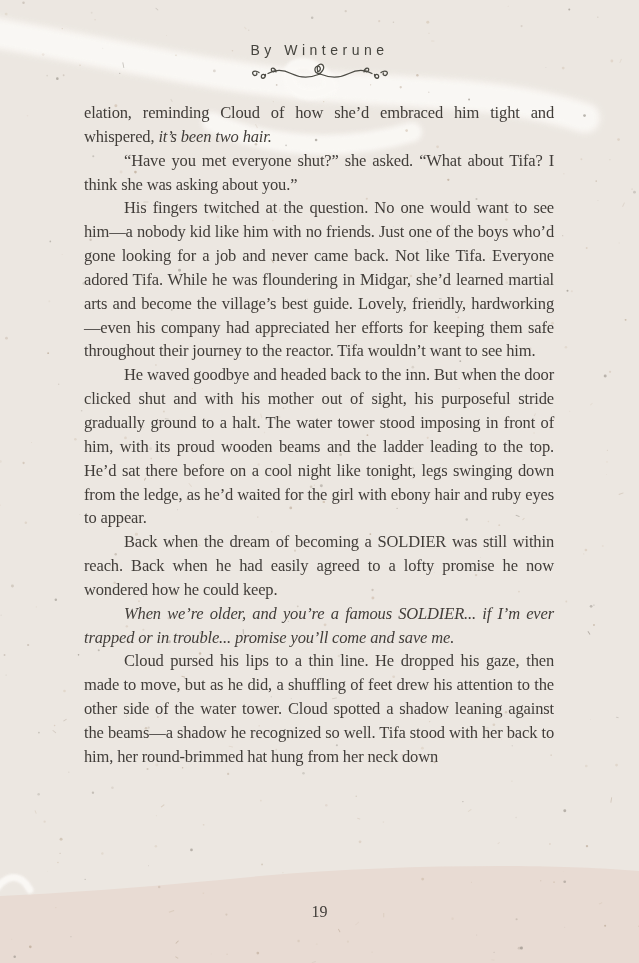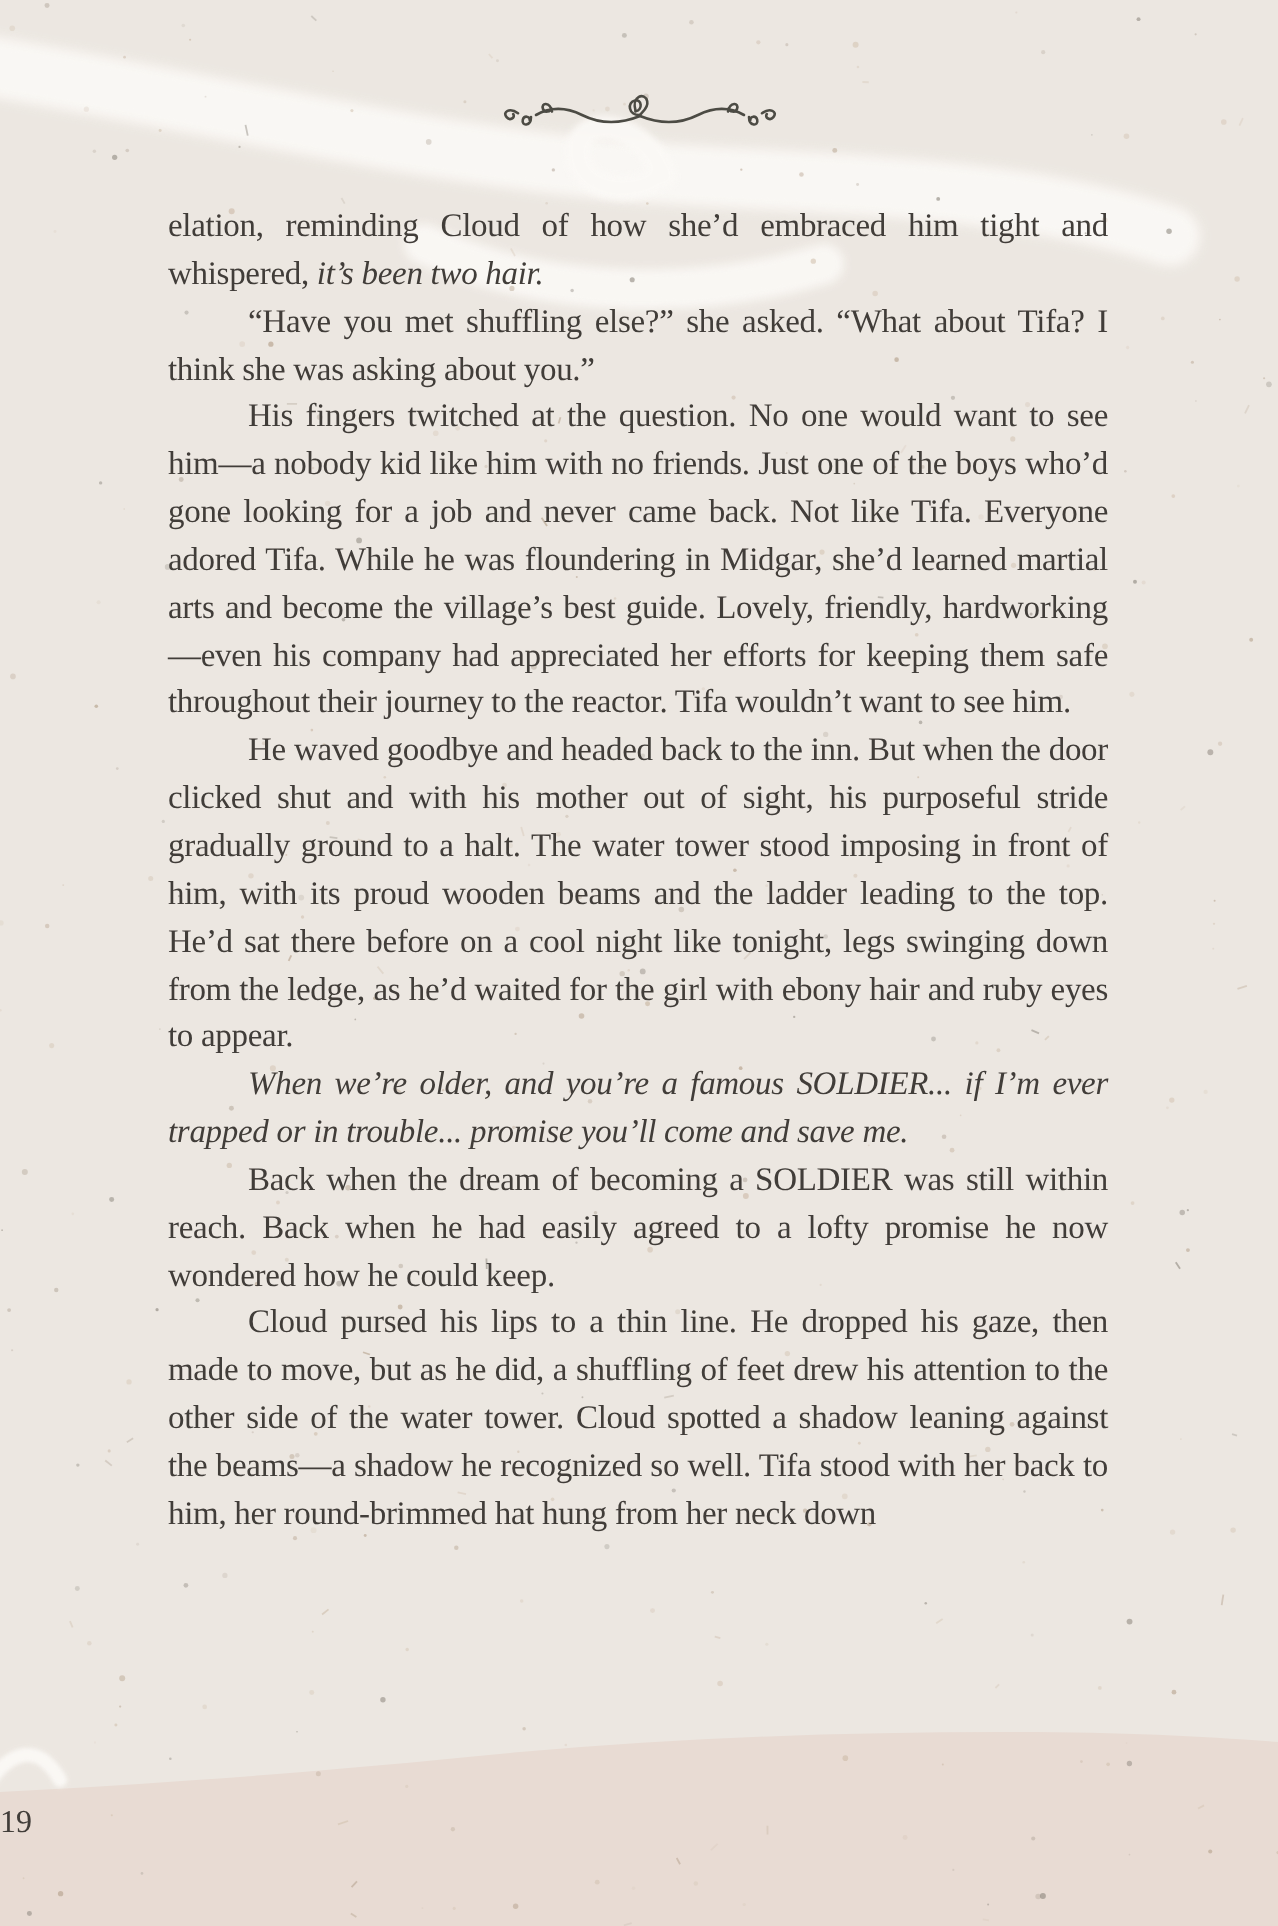--- a/index.html
+++ b/index.html
@@ -48,20 +48,21 @@
     line-height: 23.85px;
     letter-spacing: -0.15px;
   }
   .para { margin: 0; text-align: justify; }
   .para.indent { text-indent: 40px; }
   .it { font-style: italic; }
   .footer {
     position: absolute;
     left: 0; top: 903px;
     width: 100%;
+    text-align: center;
     z-index: 2;
   }
   .page-number { font-size: 16px; color: var(--text, #413d39); }
 </style>
 </head>
 <body>
 
 <div class="page">
 
   <svg class="bg" viewBox="0 0 639 963" aria-hidden="true">
@@ -454,20 +455,21 @@
         <rect x="162.62301594141078" y="304.4661298615235" width="2.674180523107844" height="0.9" transform="rotate(147.12311241176124 162.62301594141078 304.4661298615235)" fill="#d8cabb" opacity="0.5152960225312486"></rect>
         <circle cx="135.43358087280467" cy="172.0947750336932" r="1.302814255888953" fill="#b5a18c" opacity="0.6393007133106239"></circle>
         <circle cx="115.71635061768646" cy="554.1467178283011" r="1.2412780774949481" fill="#bdb2a6" opacity="0.646295782735709"></circle>
         <rect x="616.1403312753608" y="716.6705452653908" width="2.5671295547239152" height="0.9" transform="rotate(14.78557469080462 616.1403312753608 716.6705452653908)" fill="#908a81" opacity="0.33839336861315805"></rect>
         <rect x="359.09609065395597" y="922.3032598743696" width="4.54357077462765" height="0.9" transform="rotate(137.64055001439553 359.09609065395597 922.3032598743696)" fill="#d8cabb" opacity="0.38687404475029286"></rect>
         <circle cx="513.770526406714" cy="202.30130968629445" r="1.2619632824612612" fill="#d8cabb" opacity="0.4284681755017807"></circle>
       </g>
   </svg>
 
   <div class="header">
+    <div class="byline">By Winterune</div>
     <svg class="flourish" width="150" height="24" viewBox="0 0 150 24" aria-hidden="true">
       <g>
         <path d="M 75 13 C 64 17.5, 55 17, 46 12.5 C 38 8.5, 30 8.5, 23 12.5"></path>
         <path d="M 31 10.8 C 30 5.8, 25.3 6.2, 26.5 9.5 C 27.3 11.6, 30.3 11, 30.6 9"></path>
         <path d="M 20.5 13.5 C 20.5 18.3, 15.6 18.2, 16.4 14.9 C 17 12.6, 20 13, 19.8 15"></path>
         <path d="M 14 11.6 C 10 8.6, 6 10.8, 8.3 13.6 C 9.9 15.5, 12.8 14, 11.6 12"></path>
       </g>
       <g transform="translate(150,0) scale(-1,1)">
         <path d="M 75 13 C 64 17.5, 55 17, 46 12.5 C 38 8.5, 30 8.5, 23 12.5"></path>
         <path d="M 31 10.8 C 30 5.8, 25.3 6.2, 26.5 9.5 C 27.3 11.6, 30.3 11, 30.6 9"></path>
@@ -476,25 +478,25 @@
       </g>
       <g>
         <path d="M 75 12.5 C 69 12.8, 68.5 6, 72.5 5.2 C 75.8 4.6, 76.6 9.8, 72.8 10.6"></path>
         <path d="M 72.8 10.6 C 70.5 2.8, 77.5 1, 78.6 5.6 C 79.4 9, 75.5 11.5, 75 12.5"></path>
       </g>
     </svg>
   </div>
 
   <main class="body-text">
       <p class="para"><span>elation, reminding Cloud of how she’d embraced him tight and whispered, </span><span class="it">it’s been two hair.</span></p>
-      <p class="para indent"><span>“Have you met shuffling else?” she asked. “What about Tifa? I think she was asking about you.”</span></p>
+      <p class="para indent"><span>“Have you met everyone shut?” she asked. “What about Tifa? I think she was asking about you.”</span></p>
       <p class="para indent"><span>His fingers twitched at the question. No one would want to see him—a nobody kid like him with no friends. Just one of the boys who’d gone looking for a job and never came back. Not like Tifa. Everyone adored Tifa. While he was floundering in Midgar, she’d learned martial arts and become the village’s best guide. Lovely, friendly, hardworking—even his company had appreciated her efforts for keeping them safe throughout their journey to the reactor. Tifa wouldn’t want to see him.</span></p>
       <p class="para indent"><span>He waved goodbye and headed back to the inn. But when the door clicked shut and with his mother out of sight, his purposeful stride gradually ground to a halt. The water tower stood imposing in front of him, with its proud wooden beams and the ladder leading to the top. He’d sat there before on a cool night like tonight, legs swinging down from the ledge, as he’d waited for the girl with ebony hair and ruby eyes to appear.</span></p>
+      <p class="para indent"><span>Back when the dream of becoming a SOLDIER was still within reach. Back when he had easily agreed to a lofty promise he now wondered how he could keep.</span></p>
       <p class="para indent"><span class="it">When we’re older, and you’re a famous SOLDIER... if I’m ever trapped or in trouble... promise you’ll come and save me.</span></p>
-      <p class="para indent"><span>Back when the dream of becoming a SOLDIER was still within reach. Back when he had easily agreed to a lofty promise he now wondered how he could keep.</span></p>
       <p class="para indent"><span>Cloud pursed his lips to a thin line. He dropped his gaze, then made to move, but as he did, a shuffling of feet drew his attention to the other side of the water tower. Cloud spotted a shadow leaning against the beams—a shadow he recognized so well. Tifa stood with her back to him, her round-brimmed hat hung from her neck down</span></p>
     </main>
 
   <div class="footer">
     <div class="page-number">19</div>
   </div>
 
 </div>
 
 </body></html>

